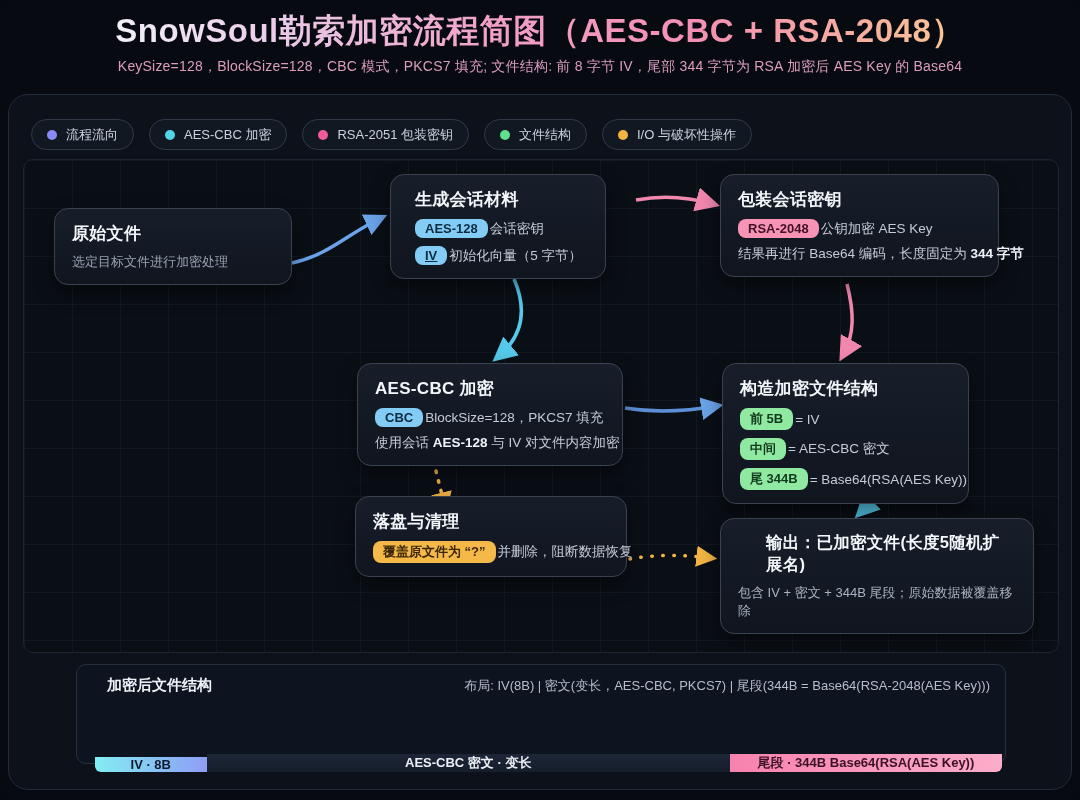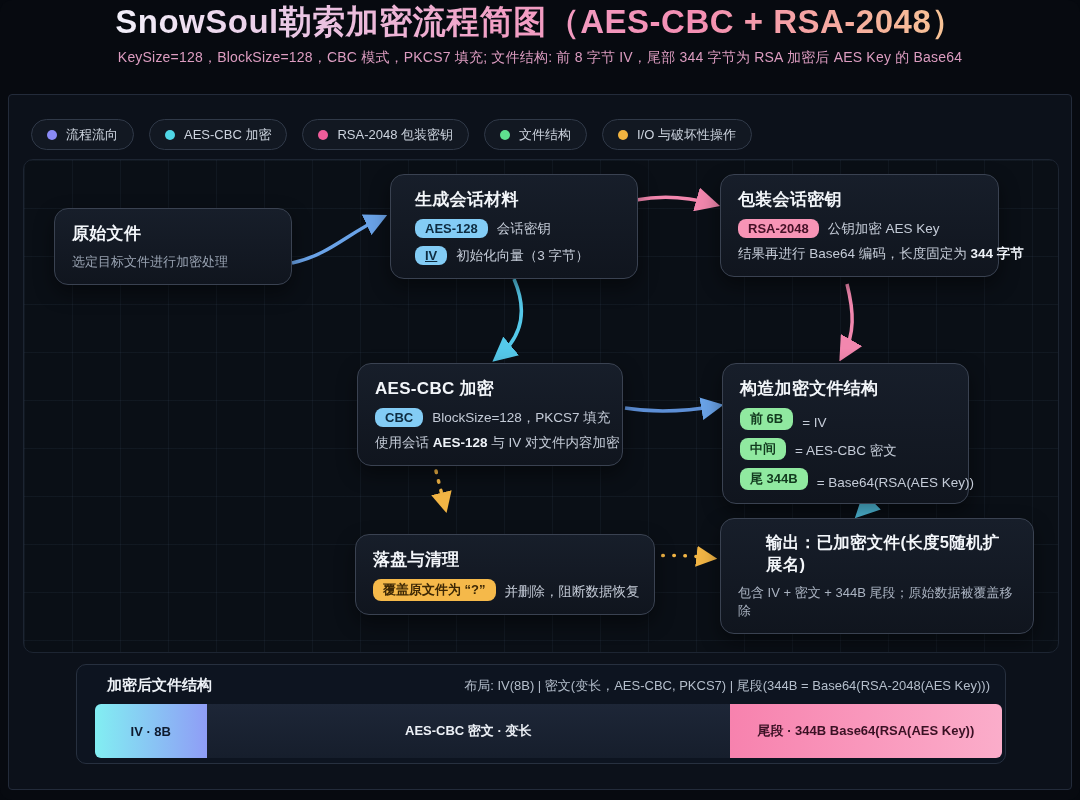--- a/index.html
+++ b/index.html
@@ -3,29 +3,29 @@
 <meta charset="utf-8">
 <style>
   * { margin:0; padding:0; box-sizing:border-box; }
   html,body { background:#06090f; }
   body { font-family:"Liberation Sans","DejaVu Sans",sans-serif; }
   .stage { position:relative; width:1080px; height:800px; background:#070a10; overflow:hidden; border-radius:12px; }
 
   
   .hdr { position:absolute; left:0; top:0; width:1080px; height:92px; text-align:center; }
   .hdr h1 {
-    font-size:33px; font-weight:800; letter-spacing:.5px;
+    margin-top:9px; font-size:33px; font-weight:800; letter-spacing:.5px;
     background:linear-gradient(90deg,#f2f0fa 0%,#e9c6e4 22%,#f2a0c6 45%,#f48fb4 68%,#f6ab9e 86%,#f8c894 100%);
     -webkit-background-clip:text; background-clip:text; color:transparent; display:inline-block;
   }
   .hdr .sub { margin-top:4px; font-size:14px; color:#dc9cc0; letter-spacing:.2px; }
 
   
   .panel { position:absolute; left:8px; top:94px; width:1064px; height:696px;
-    background:#0c111a; border:1px solid #232b3a; border-radius:4px; }
+    background:#0c111a; border:1px solid #232b3a; border-radius:20px; }
 
   
   .legend { position:absolute; left:22px; top:24px; display:flex; gap:15px; }
   .chip { display:flex; align-items:center; gap:9px; height:31px; padding:0 15px;
     border:1px solid #303948; border-radius:999px; background:rgba(21,27,38,.7); }
   .chip .dot { width:10px; height:10px; border-radius:50%; }
   .chip .lbl { font-size:13px; color:#ccd3de; }
 
   
   .canvas { position:absolute; left:14px; top:64px; width:1036px; height:494px;
@@ -35,35 +35,35 @@
       linear-gradient(90deg, rgba(115,145,185,.07) 1px, transparent 1px);
     background-size:48px 48px; }
   .canvas svg { position:absolute; left:0; top:0; pointer-events:none; }
 
   
   .node { position:absolute; background:linear-gradient(180deg,#171e2a,#10151e);
     border:1px solid #3a4251; border-radius:14px; padding:13px 17px;
     box-shadow:0 8px 20px rgba(0,0,0,.45); }
   .node .t { font-size:17px; font-weight:700; color:#f3f6fa; letter-spacing:.3px; }
   .node .d { margin-top:8px; font-size:13px; color:#98a2b1; }
-  .row { display:flex; align-items:flex-end; gap:9px; margin-top:8px; font-size:13.5px; color:#c4cbd7; white-space:nowrap; }
+  .row { display:flex; align-items:center; gap:2px; margin-top:8px; font-size:13.5px; color:#c4cbd7; white-space:nowrap; }
   .badge { display:inline-block; padding:2px 10px; border-radius:8px; font-size:13px; font-weight:700; white-space:nowrap; }
   .b-cyan  { color:#0d2b40; }
   .b-pink  { color:#441026; }
   .b-green { color:#123a1e; }
   .b-yel   { color:#3d2805; }
   .bold-w { font-weight:700; color:#eef2f8; }
 
   
   .fs { position:absolute; left:67px; top:569px; width:930px; height:100px;
     background:#0d1420; border:1px solid #27303f; border-radius:10px;padding-left:15px; }
   .fs-head { display:flex; justify-content:space-between; align-items:center; padding:11px 15px 7px; }
   .fs-title { font-size:15px; font-weight:700; color:#eef2f7; }
   .fs-note { font-size:13px; color:#b4becb; }
-  .fs-bar { display:flex; height:54px; margin:2px 3px 0; border-radius:6px; overflow:hidden; }
+  .fs-bar { display:flex; height:54px; margin:16px 3px 0; border-radius:6px; overflow:hidden;align-items:flex-end; }
   .seg { display:flex; align-items:center; justify-content:center; font-size:13px; font-weight:700; }
 </style>
 </head>
 <body>
 
 <div class="stage">
 
   <div class="hdr">
     <h1>SnowSoul勒索加密流程简图（AES-CBC + RSA-2048）</h1>
     <div class="sub">KeySize=128，BlockSize=128，CBC 模式，PKCS7 填充; 文件结构: 前 8 字节 IV，尾部 344 字节为 RSA 加密后 AES Key 的 Base64</div>
@@ -75,21 +75,21 @@
       <div class="chip">
         <span class="dot" style="background: rgb(138, 138, 246);"></span>
         <span class="lbl">流程流向</span>
       </div>
       <div class="chip">
         <span class="dot" style="background: rgb(79, 214, 230);"></span>
         <span class="lbl">AES-CBC 加密</span>
       </div>
       <div class="chip">
         <span class="dot" style="background: rgb(240, 92, 154);"></span>
-        <span class="lbl">RSA-2048 包装密钥</span>
+        <span class="lbl">RSA-2051 包装密钥</span>
       </div>
       <div class="chip">
         <span class="dot" style="background: rgb(95, 224, 143);"></span>
         <span class="lbl">文件结构</span>
       </div>
       <div class="chip">
         <span class="dot" style="background: rgb(242, 180, 64);"></span>
         <span class="lbl">I/O 与破坏性操作</span>
       </div>
     </div>
@@ -119,29 +119,29 @@
         <path d="M824,325 C840,334 845,344 836,353" stroke="#55c9ea" stroke-width="3.5" marker-end="url(#mCyan)"></path>
         <path d="M412,311 L421,347" stroke="#f2b545" stroke-width="3.5" stroke-linecap="round" stroke-dasharray="1.5 8.5" marker-end="url(#mYel)"></path>
         <path d="M606,399 C632,394 662,395 687,398" stroke="#f2b545" stroke-width="3.5" stroke-linecap="round" stroke-dasharray="0.5 10.5" marker-end="url(#mYel)"></path>
       </svg>
 
       <div class="node" style="left:30px; top:48px; width:238px;">
         <div class="t">原始文件</div>
         <div class="d">选定目标文件进行加密处理</div>
       </div>
 
-      <div class="node" style="left:366px; top:14px; width:248px;padding-left:24px;">
+      <div class="node" style="left:366px; top:14px; width:216px;padding-left:24px;">
         <div class="t">生成会话材料</div>
         <div class="row">
           <span class="badge b-cyan" style="background: rgb(131, 204, 245);">AES-128</span>
           <span>会话密钥</span>
         </div>
         <div class="row">
           <span class="badge b-cyan" style="background: rgb(131, 204, 245); text-decoration: underline;">IV</span>
-          <span>初始化向量（3 字节）</span>
+          <span>初始化向量（5 字节）</span>
         </div>
       </div>
 
       <div class="node" style="left:696px; top:14px; width:279px;">
         <div class="t">包装会话密钥</div>
         <div class="row">
           <span class="badge b-pink" style="background: rgb(247, 148, 182);">RSA-2048</span>
           <span>公钥加密 AES Key</span>
         </div>
         <div class="row" style="margin-top:7px;">
@@ -156,34 +156,34 @@
           <span>BlockSize=128，PKCS7 填充</span>
         </div>
         <div class="row" style="margin-top:7px;">
           <span><span>使用会话 </span><span class="bold-w">AES-128</span><span> 与 IV 对文件内容加密</span></span>
         </div>
       </div>
 
       <div class="node" style="left:698px; top:203px; width:247px;">
         <div class="t">构造加密文件结构</div>
         <div class="row">
-          <span class="badge b-green" style="background: rgb(144, 233, 160);">前 6B</span>
+          <span class="badge b-green" style="background: rgb(144, 233, 160);">前 5B</span>
           <span>= IV</span>
         </div>
         <div class="row">
           <span class="badge b-green" style="background: rgb(144, 233, 160);">中间</span>
           <span>= AES-CBC 密文</span>
         </div>
         <div class="row">
           <span class="badge b-green" style="background: rgb(144, 233, 160);">尾 344B</span>
           <span>= Base64(RSA(AES Key))</span>
         </div>
       </div>
 
-      <div class="node" style="left:331px; top:374px; width:300px;">
+      <div class="node" style="left:331px; top:336px; width:272px;">
         <div class="t">落盘与清理</div>
         <div class="row">
           <span class="badge b-yel" style="background: rgb(245, 185, 74);">覆盖原文件为 “?”</span>
           <span>并删除，阻断数据恢复</span>
         </div>
       </div>
 
       <div class="node" style="left:696px; top:358px; width:314px;">
         <div class="t" style="font-size:16.5px;margin-left:28px;">输出：已加密文件(长度5随机扩展名)</div>
         <div class="d" style="color:#aab3c1;">包含 IV + 密文 + 344B 尾段；原始数据被覆盖移除</div>

